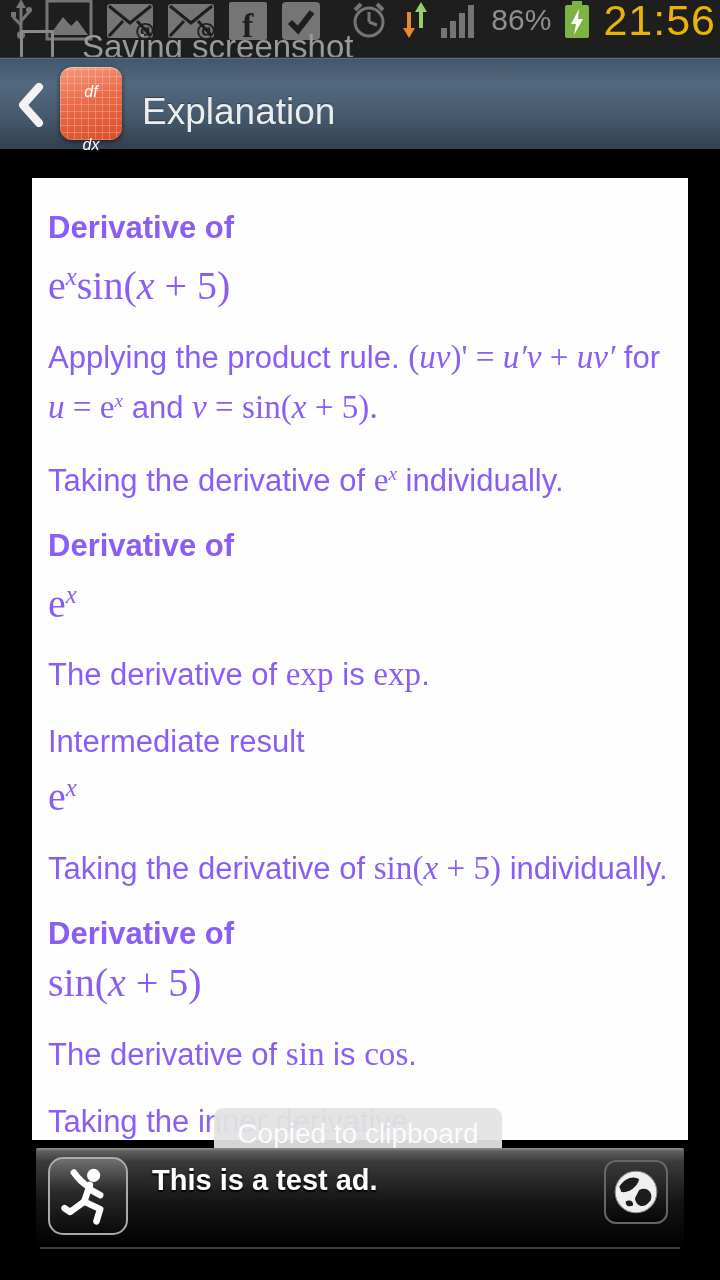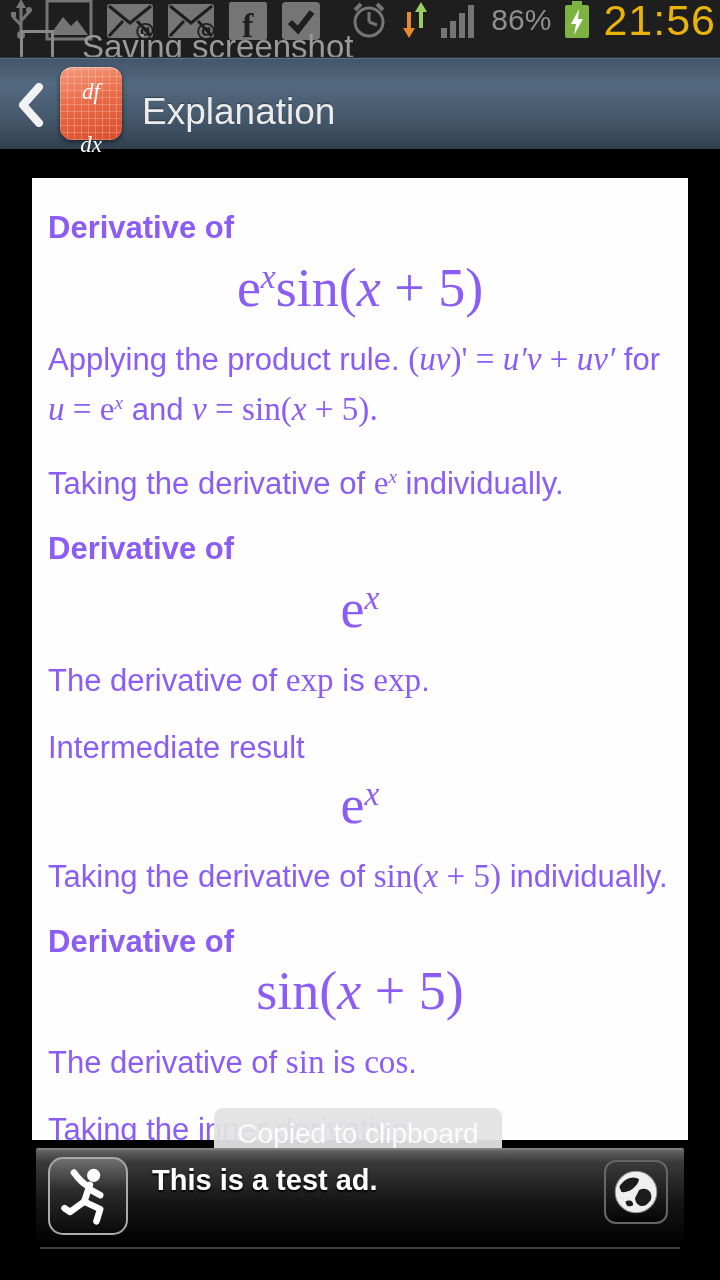--- a/index.html
+++ b/index.html
@@ -22,33 +22,33 @@
     background:linear-gradient(180deg,#43566a 0%,#53697f 28%,#475b6f 62%,#32404f 100%);
     border-top:1px solid #27343f;box-shadow:inset 0 1px 0 rgba(255,255,255,.12),0 2px 4px rgba(0,0,0,.6);}
   .back-btn{position:absolute;left:10px;top:22px;width:40px;height:50px;display:flex;align-items:center;justify-content:center;cursor:pointer;}
   .app-icon{position:absolute;left:60px;top:9px;width:62px;height:73px;border-radius:12px;cursor:pointer;
     background:
       repeating-linear-gradient(0deg,rgba(255,255,255,.22) 0 1px,transparent 1px 7px),
       repeating-linear-gradient(90deg,rgba(255,255,255,.22) 0 1px,transparent 1px 7px),
       linear-gradient(165deg,#f49a7d 0%,#ea6b47 45%,#d94e2d 100%);
     box-shadow:inset 0 1px 0 rgba(255,255,255,.45),0 2px 5px rgba(0,0,0,.55);
     display:flex;flex-direction:column;align-items:center;justify-content:center;}
-  .app-icon .fr{font-family:Liberation Serif, serif;font-style:italic;color:#fff;font-size:23px;line-height:22px;margin-top:29px;}
+  .app-icon .fr{font-family:Liberation Sans, sans-serif;font-style:italic;color:#fff;font-size:16px;line-height:22px;margin-top:29px;}
   .app-icon .bar{width:28px;height:2px;background:#fff;margin:1px 0;}
   .ab-title{position:absolute;left:142px;top:8px;height:91px;display:flex;align-items:center;
     color:#ececec;font-size:37px;text-shadow:0 -1px 1px rgba(0,0,0,.35);}
 
   
   .card{position:absolute;left:32px;top:178px;width:656px;height:962px;background:#fefefe;
     box-sizing:border-box;padding:6px 16px;overflow:hidden;color:#8b5cf6;font-size:31px;}
   .blk-heading{font-weight:bold;margin:24px 0 4px;line-height:40px;}
   .blk-subheading{margin:24px 0 0;line-height:43px;}
   .blk-para{margin:24px 0;line-height:43px;}
-  .blk-formula{margin:0 0 16px;text-align:center;font-family:"Liberation Serif",serif;
-    font-size:54px;line-height:50px;}
+  .blk-formula{margin:0 0 16px;font-family:"Liberation Serif",serif;
+    font-size:40px;line-height:50px;}
   .t-b{font-weight:bold;}
   .t-m{font-family:"Liberation Serif",serif;}
   .t-i{font-family:"Liberation Serif",serif;font-style:italic;}
   .t-sup{font-family:"Liberation Serif",serif;font-style:italic;font-size:.62em;vertical-align:.55em;}
   .blk-para .t-m,.blk-para .t-i{font-size:1.07em;}
 
   
   .toast{position:absolute;left:214px;top:1080px;width:288px;height:52px;border-radius:9px;
     background:rgba(226,226,226,.94);display:flex;align-items:center;justify-content:center;
     color:rgba(255,255,255,.88);font-size:28px;margin-top:28px;}

